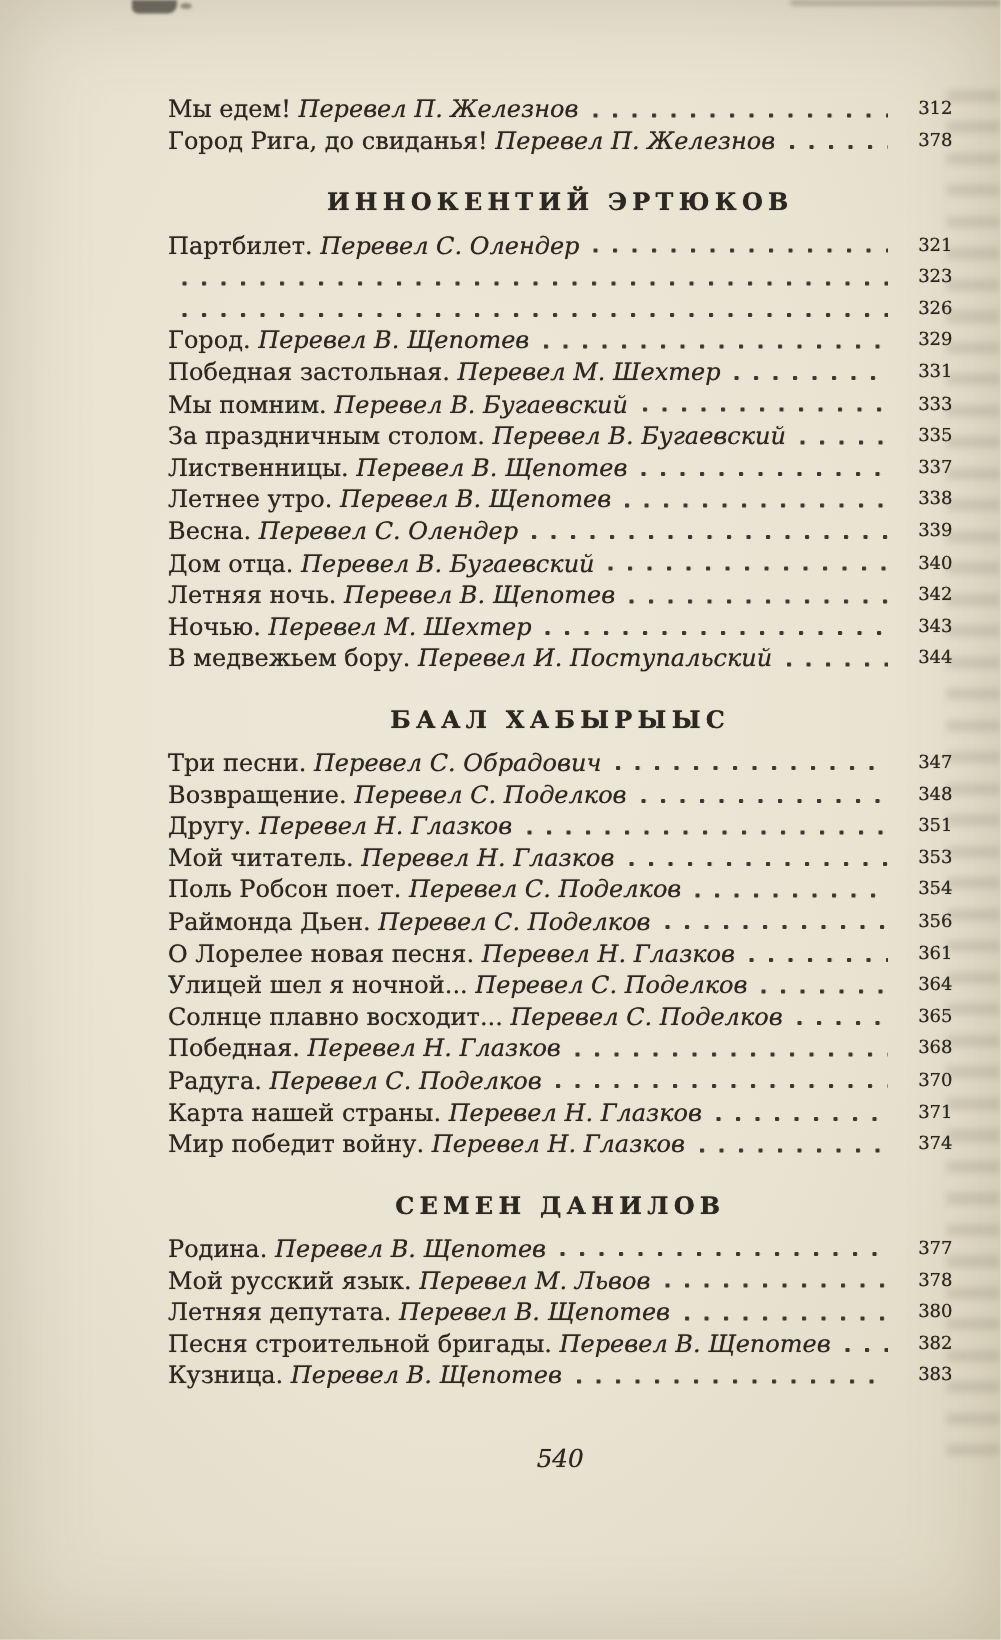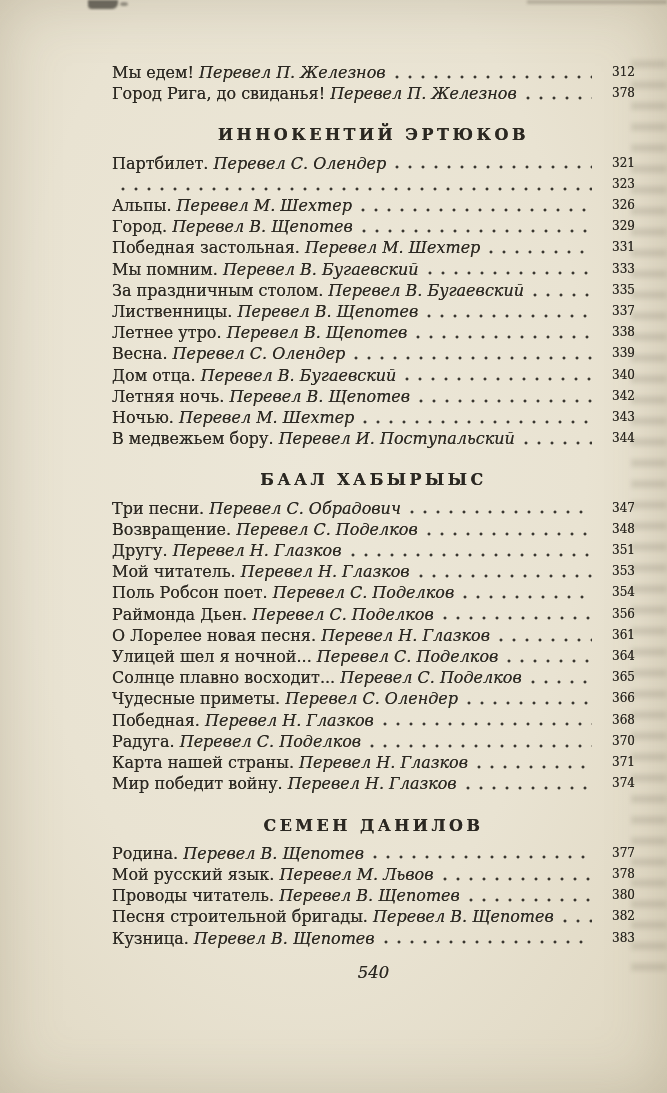--- a/index.html
+++ b/index.html
@@ -108,21 +108,20 @@
     <span class="leader"></span>
     <span class="pagenum">321</span>
   </div>
 
   <div class="entry">
     <span class="leader"></span>
     <span class="pagenum">323</span>
   </div>
 
   <div class="entry">
-    <span class="entry-text"><span class="title">Альпы.</span> <span class="translator">Перевел М. Шехтер</span></span>
     <span class="leader"></span>
     <span class="pagenum">326</span>
   </div>
 
   <div class="entry">
     <span class="entry-text"><span class="title">Город.</span> <span class="translator">Перевел В. Щепотев</span></span>
     <span class="leader"></span>
     <span class="pagenum">329</span>
   </div>
 
@@ -235,25 +234,20 @@
     <span class="leader"></span>
     <span class="pagenum">364</span>
   </div>
 
   <div class="entry">
     <span class="entry-text"><span class="title">Солнце плавно восходит...</span> <span class="translator">Перевел С. Поделков</span></span>
     <span class="leader"></span>
     <span class="pagenum">365</span>
   </div>
 
-  <div class="entry">
-    <span class="entry-text"><span class="title">Чудесные приметы.</span> <span class="translator">Перевел С. Олендер</span></span>
-    <span class="leader"></span>
-    <span class="pagenum">366</span>
-  </div>
 
   <div class="entry">
     <span class="entry-text"><span class="title">Победная.</span> <span class="translator">Перевел Н. Глазков</span></span>
     <span class="leader"></span>
     <span class="pagenum">368</span>
   </div>
 
   <div class="entry">
     <span class="entry-text"><span class="title">Радуга.</span> <span class="translator">Перевел С. Поделков</span></span>
     <span class="leader"></span>
@@ -280,21 +274,21 @@
     <span class="pagenum">377</span>
   </div>
 
   <div class="entry">
     <span class="entry-text"><span class="title">Мой русский язык.</span> <span class="translator">Перевел М. Львов</span></span>
     <span class="leader"></span>
     <span class="pagenum">378</span>
   </div>
 
   <div class="entry">
-    <span class="entry-text"><span class="title">Проводы читатель.</span> <span class="translator">Перевел В. Щепотев</span></span>
+    <span class="entry-text"><span class="title">Летняя депутата.</span> <span class="translator">Перевел В. Щепотев</span></span>
     <span class="leader"></span>
     <span class="pagenum">380</span>
   </div>
 
   <div class="entry">
     <span class="entry-text"><span class="title">Песня строительной бригады.</span> <span class="translator">Перевел В. Щепотев</span></span>
     <span class="leader"></span>
     <span class="pagenum">382</span>
   </div>
 

